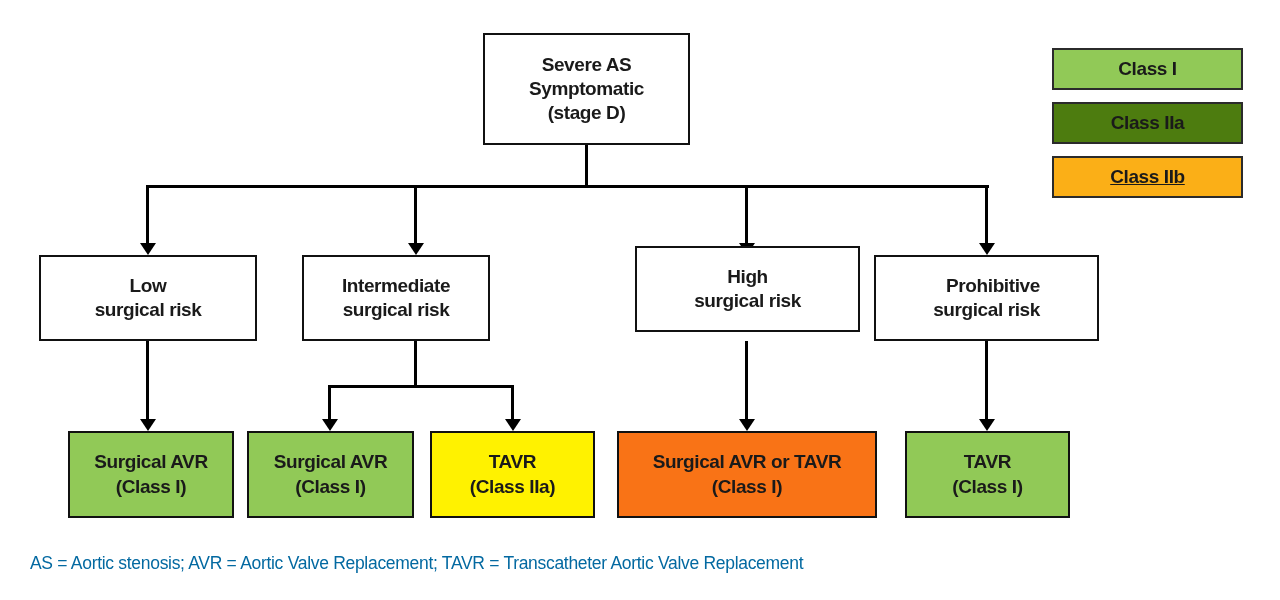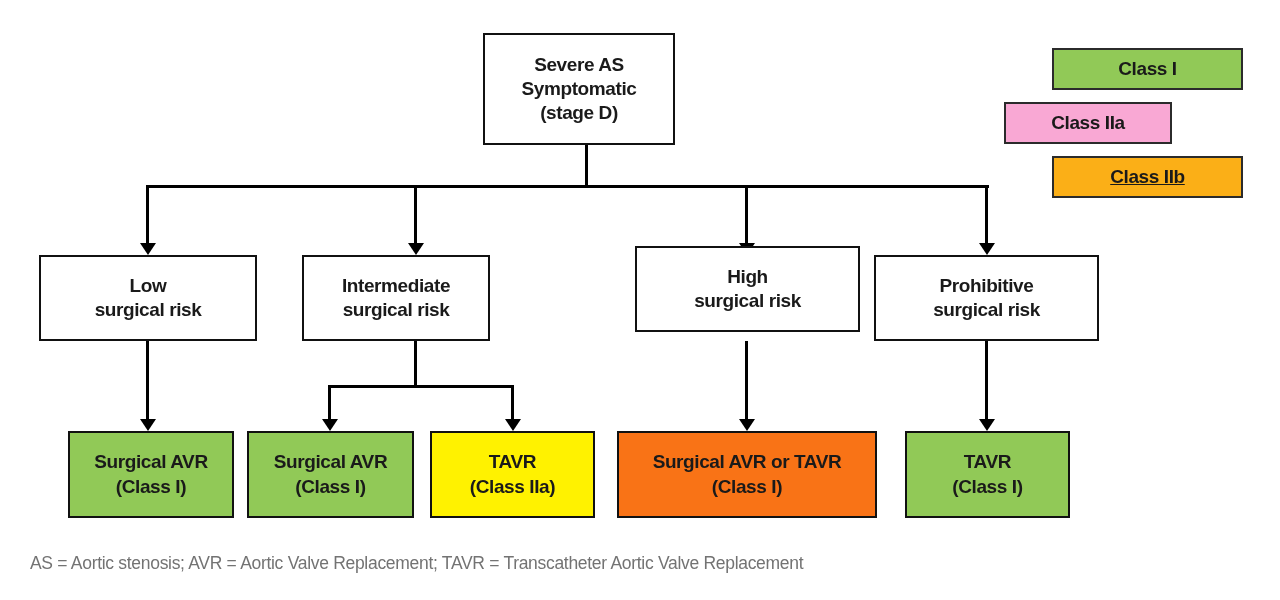--- a/index.html
+++ b/index.html
@@ -47,36 +47,36 @@
     border-right: 8px solid transparent;
     border-top: 12px solid #000000;
   }
   .footer-note {
     position: absolute;
     left: 30px;
     top: 553px;
     font-size: 17.5px;
     font-weight: 400;
     letter-spacing: -0.3px;
-    color: #737373;
+    color: #0369a1;
     white-space: nowrap;
   }
 </style>
 </head>
 <body>
 
 <div class="stage">
 
-  <div class="node" style="left:483px; top:33px; width:192px; height:112px;">Severe AS
+  <div class="node" style="left:483px; top:33px; width:207px; height:112px;">Severe AS
 Symptomatic
 (stage D)</div>
 
   <div>
     <div class="legend-item" style="left: 1052px; top: 48px; width: 191px; height: 42px; background-color: rgb(145, 201, 87);">Class I</div>
-    <div class="legend-item" style="left: 1004px; top: 102px; width: 168px; height: 42px; background-color: #f9a8d4;">Class IIa</div>
+    <div class="legend-item" style="left: 1052px; top: 102px; width: 191px; height: 42px; background-color: #4d7c0f;">Class IIa</div>
     <div class="legend-item" style="left: 1052px; top: 156px; width: 191px; height: 42px; background-color: rgb(251, 175, 23); text-decoration: underline;">Class IIb</div>
   </div>
 
   <div class="line" style="left:585px; top:145px; width:3px; height:43px;"></div>
   <div class="line" style="left:147px; top:185px; width:842px; height:3px;"></div>
 
   <div class="line" style="left:146px; top:185px; width:3px; height:60px;"></div>
   <div class="arrowhead" style="left:140px; top:243px;"></div>
 
   <div class="line" style="left:414px; top:185px; width:3px; height:60px;"></div>
@@ -87,21 +87,21 @@
 
   <div class="line" style="left:985px; top:185px; width:3px; height:60px;"></div>
   <div class="arrowhead" style="left:979px; top:243px;"></div>
 
   <div class="node" style="left:39px; top:255px; width:218px; height:86px;text-align:center;">Low
 surgical risk</div>
   <div class="node" style="left:302px; top:255px; width:188px; height:86px;">Intermediate
 surgical risk</div>
   <div class="node" style="left:635px; top:246px; width:225px; height:86px;">High
 surgical risk</div>
-  <div class="node" style="left:874px; top:255px; width:225px; height:86px;">Prohibitive
+  <div class="node" style="left:874px; top:255px; width:225px; height:86px;text-align:right;">Prohibitive
 surgical risk</div>
 
   <div class="line" style="left:146px; top:341px; width:3px; height:80px;"></div>
   <div class="arrowhead" style="left:140px; top:419px;"></div>
 
   <div class="line" style="left:414px; top:341px; width:3px; height:47px;"></div>
   <div class="line" style="left:328px; top:385px; width:186px; height:3px;"></div>
   <div class="line" style="left:328px; top:385px; width:3px; height:36px;"></div>
   <div class="arrowhead" style="left:322px; top:419px;"></div>
   <div class="line" style="left:511px; top:385px; width:3px; height:36px;"></div>

